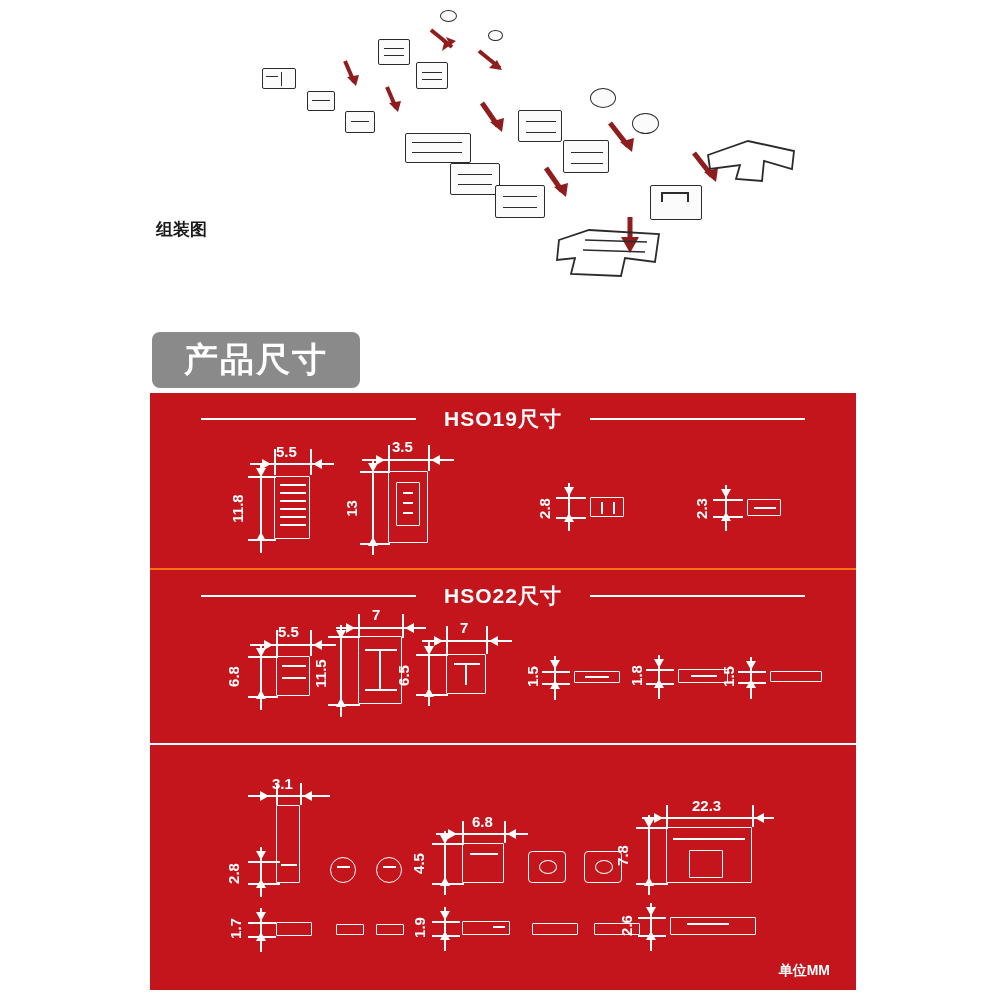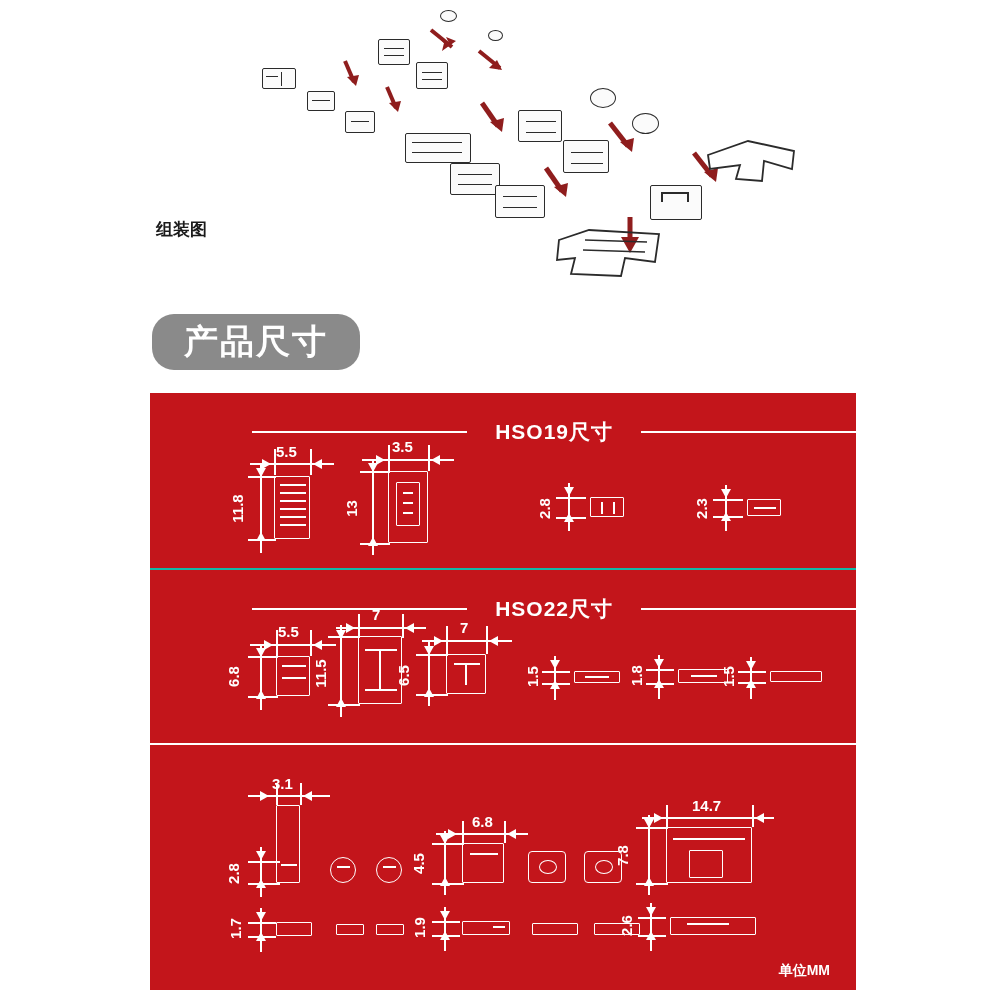--- a/index.html
+++ b/index.html
@@ -75,25 +75,25 @@
     color: #1a1a1a;
     margin-left: 4px;
     margin-bottom: 5px;
     font-weight: bold;
   }
 
   
   .grey-tab {
     position: absolute;
     left: 152px;
-    top: 314px;
+    top: 332px;
     width: 208px;
     height: 56px;
     background: #8a8a8a;
-    border-radius: 22px;
+    border-radius: 8px;
     display: flex;
     align-items: center;
     justify-content: center;
   }
   .grey-tab span {
     color: #ffffff;
     font-size: 34px;
     font-weight: bold;
     letter-spacing: 2px;
   }
@@ -106,31 +106,31 @@
     width: 706px;
     height: 597px;
     background: #c3151b;
   }
   .section {
     position: relative;
     box-sizing: border-box;
     width: 100%;
   }
   .sec1 { height: 175px; }
-  .sec2 { height: 175px; border-top: 2px solid #14b8a6; padding-left: 26px; }
+  .sec2 { height: 175px; border-top: 2px solid #f97316; padding-left: 26px; }
   .sec3 { height: 245px; border-top: 2px solid #ffffff; }
 
   .sec-head {
     position: absolute;
-    top: 25px;
+    top: 12px;
     left: 0;
     width: 100%;
     display: flex;
     align-items: center;
-    justify-content: flex-end;
+    justify-content: center;
     gap: 28px;
   }
   .sec-head .rule {
     height: 2px;
     background: #ffffff;
     flex: 1 1 auto;
     max-width: 215px;
   }
   .sec-head .txt {
     color: #ffffff;
@@ -560,21 +560,21 @@
 
       <div class="w-part" style="left:516px; top:82px; width:86px; height:56px;">
         <div class="w-part" style="left:22px; top:22px; width:34px; height:28px;"></div>
         <div class="w-line" style="left:6px; top:10px; width:72px; height:1.5px;"></div>
       </div>
       <div class="tick" style="left:516px; top:60px; height:22px;"></div>
       <div class="tick" style="left:602px; top:60px; height:22px;"></div>
       <div class="tick-h" style="left:492px; top:72px; width:132px;"></div>
       <div class="tri right" style="left:504px; top:67.5px;"></div>
       <div class="tri left" style="left:605px; top:67.5px;"></div>
-      <div class="dim-txt" style="left:542px; top:52px;">14.7</div>
+      <div class="dim-txt" style="left:542px; top:52px;">22.3</div>
       <div class="tick-h" style="left:486px; top:82px; width:32px;"></div>
       <div class="tick-h" style="left:486px; top:138px; width:32px;"></div>
       <div class="w-line" style="left:498px; top:70px; width:1.5px; height:80px;"></div>
       <div class="tri down" style="left:494px; top:74px;"></div>
       <div class="tri up" style="left:494px; top:132px;"></div>
       <div class="dim-txt vert" style="left:462px; top:102px;">7.8</div>
 
       <div class="w-part" style="left:126px; top:177px; width:36px; height:14px;"></div>
       <div class="tick-h" style="left:98px; top:177px; width:28px;"></div>
       <div class="tick-h" style="left:98px; top:191px; width:28px;"></div>

